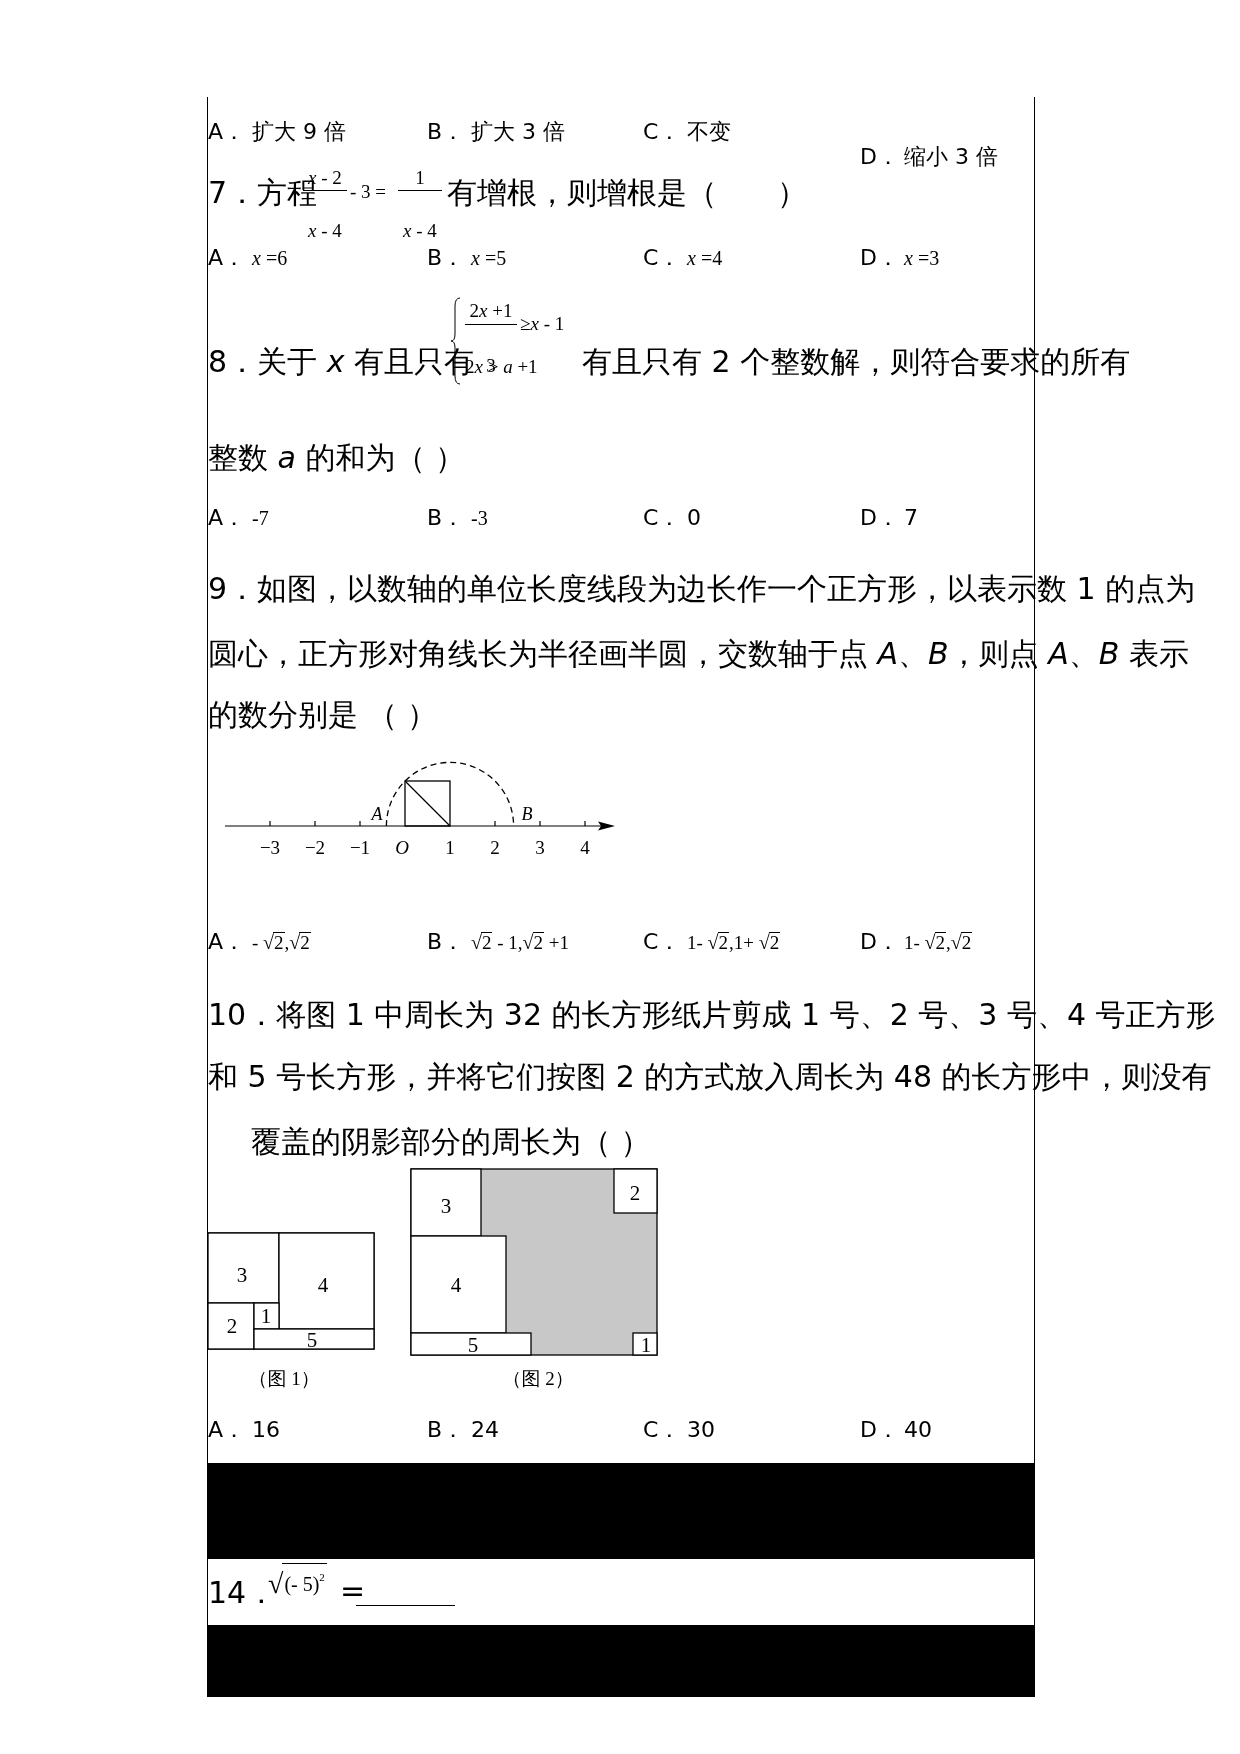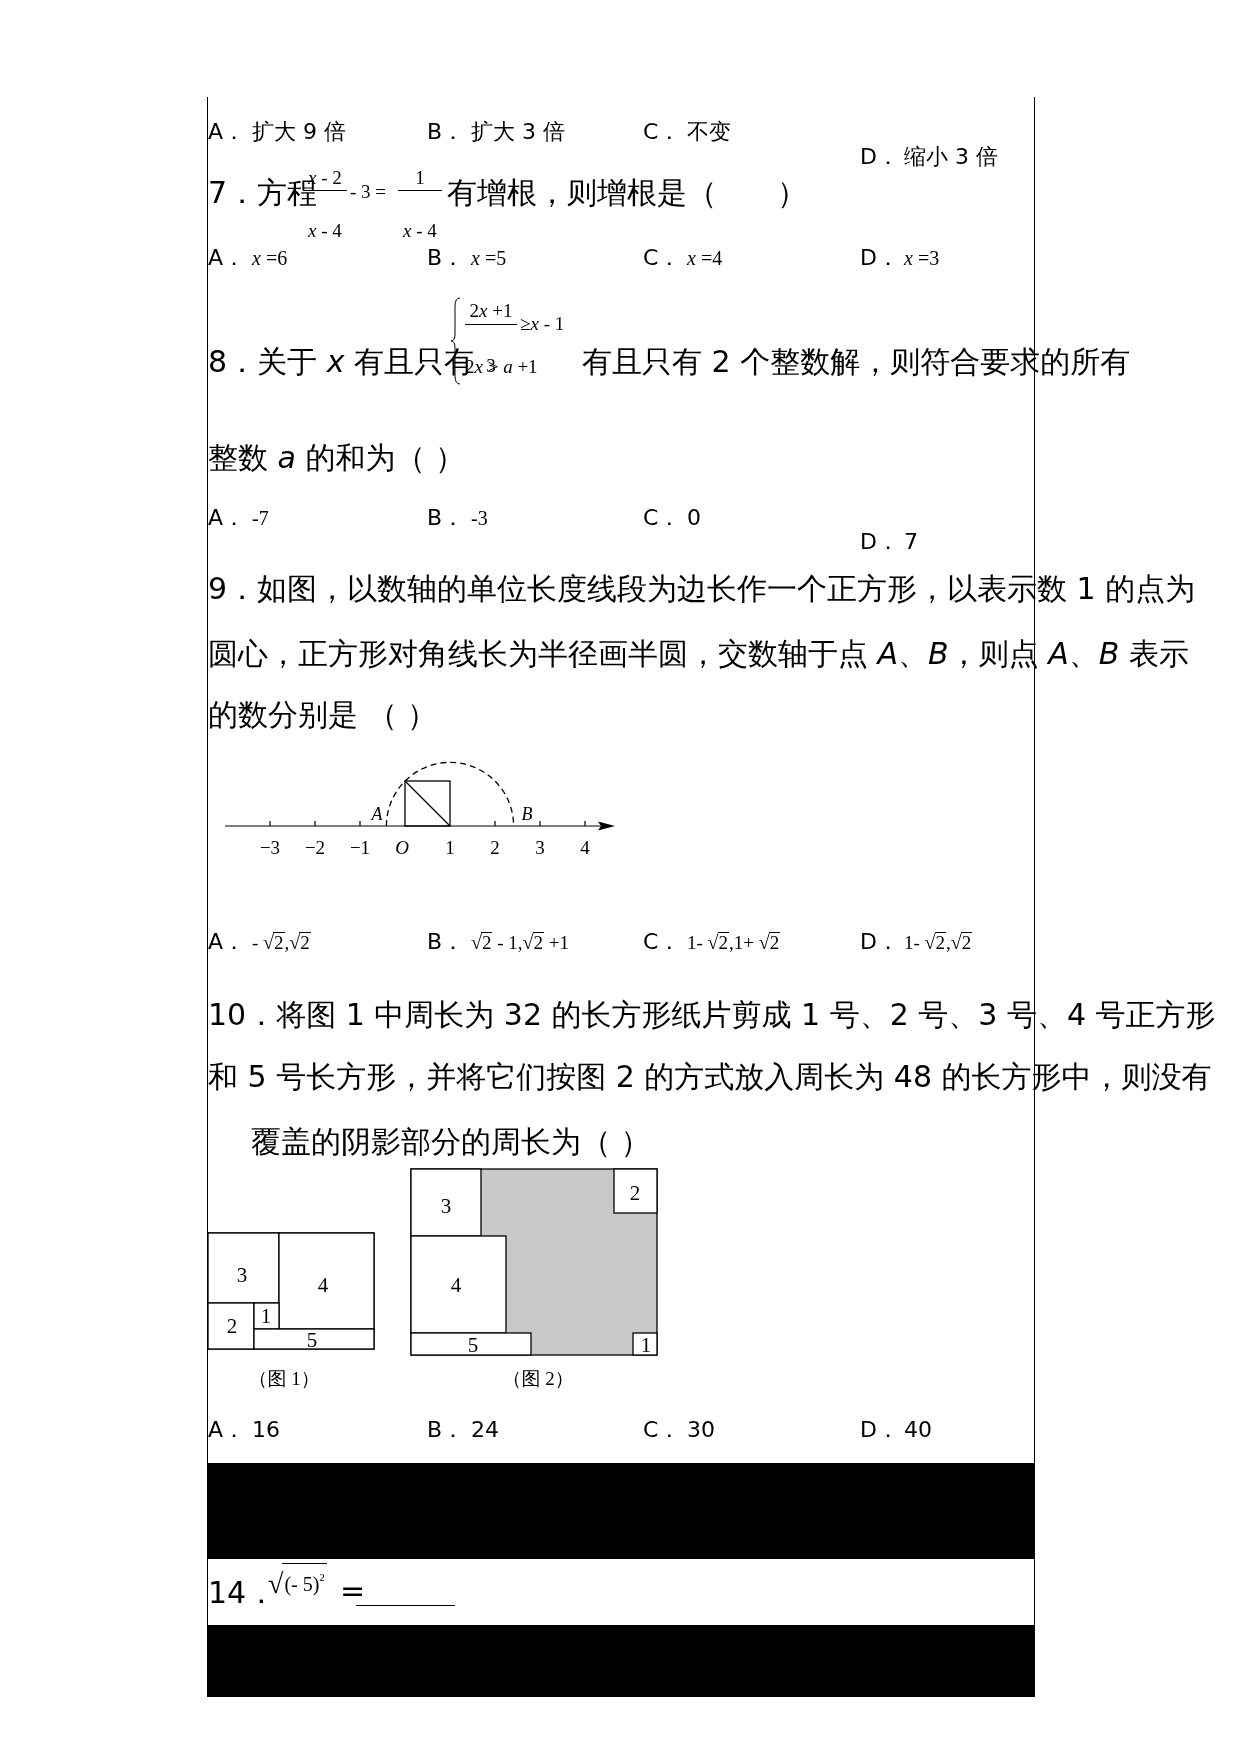--- a/index.html
+++ b/index.html
@@ -74,21 +74,21 @@
   <div class="mt" style="left:520px;top:312px;"><span>≥</span><span class="it">x</span><span> - 1</span></div>
   <div class="mt" style="left:465px;top:355px;"><span>2</span><span class="it">x</span><span> &gt; </span><span class="it">a</span><span> +1</span></div>
   <div class="t" style="left:582px;top:347px;">有且只有 2 个整数解，则符合要求的所有</div>
   <div class="t" style="left:208px;top:443px;"><span>整数 </span><span class="si">a</span><span> 的和为（ ）</span></div>
 </div>
 
 <div>
   <div class="opt" style="left:208px;top:503px;"><span class="lbl">A．</span><span class="m">-7</span></div>
   <div class="opt" style="left:427px;top:503px;"><span class="lbl">B．</span><span class="m">-3</span></div>
   <div class="opt" style="left:643px;top:503px;"><span class="lbl">C．</span><span>0</span></div>
-  <div class="opt" style="left:860px;top:527px;"><span class="lbl">D．</span><span>7</span></div>
+  <div class="opt" style="left:860px;top:503px;"><span class="lbl">D．</span><span>7</span></div>
 </div>
 
 <div>
   <div class="t" style="left:208px;top:574px;">9．如图，以数轴的单位长度线段为边长作一个正方形，以表示数 1 的点为</div>
   <div class="t" style="left:208px;top:639px;"><span>圆心，正方形对角线长为半径画半圆，交数轴于点 </span><span class="si">A</span><span>、</span><span class="si">B</span><span>，则点 </span><span class="si">A</span><span>、</span><span class="si">B</span><span> 表示</span></div>
   <div class="t" style="left:208px;top:700px;">的数分别是 （ ）</div>
 </div>
 
 <svg style="position:absolute;left:210px;top:750px;" width="420" height="120" viewBox="0 0 420 120">
   <g>

